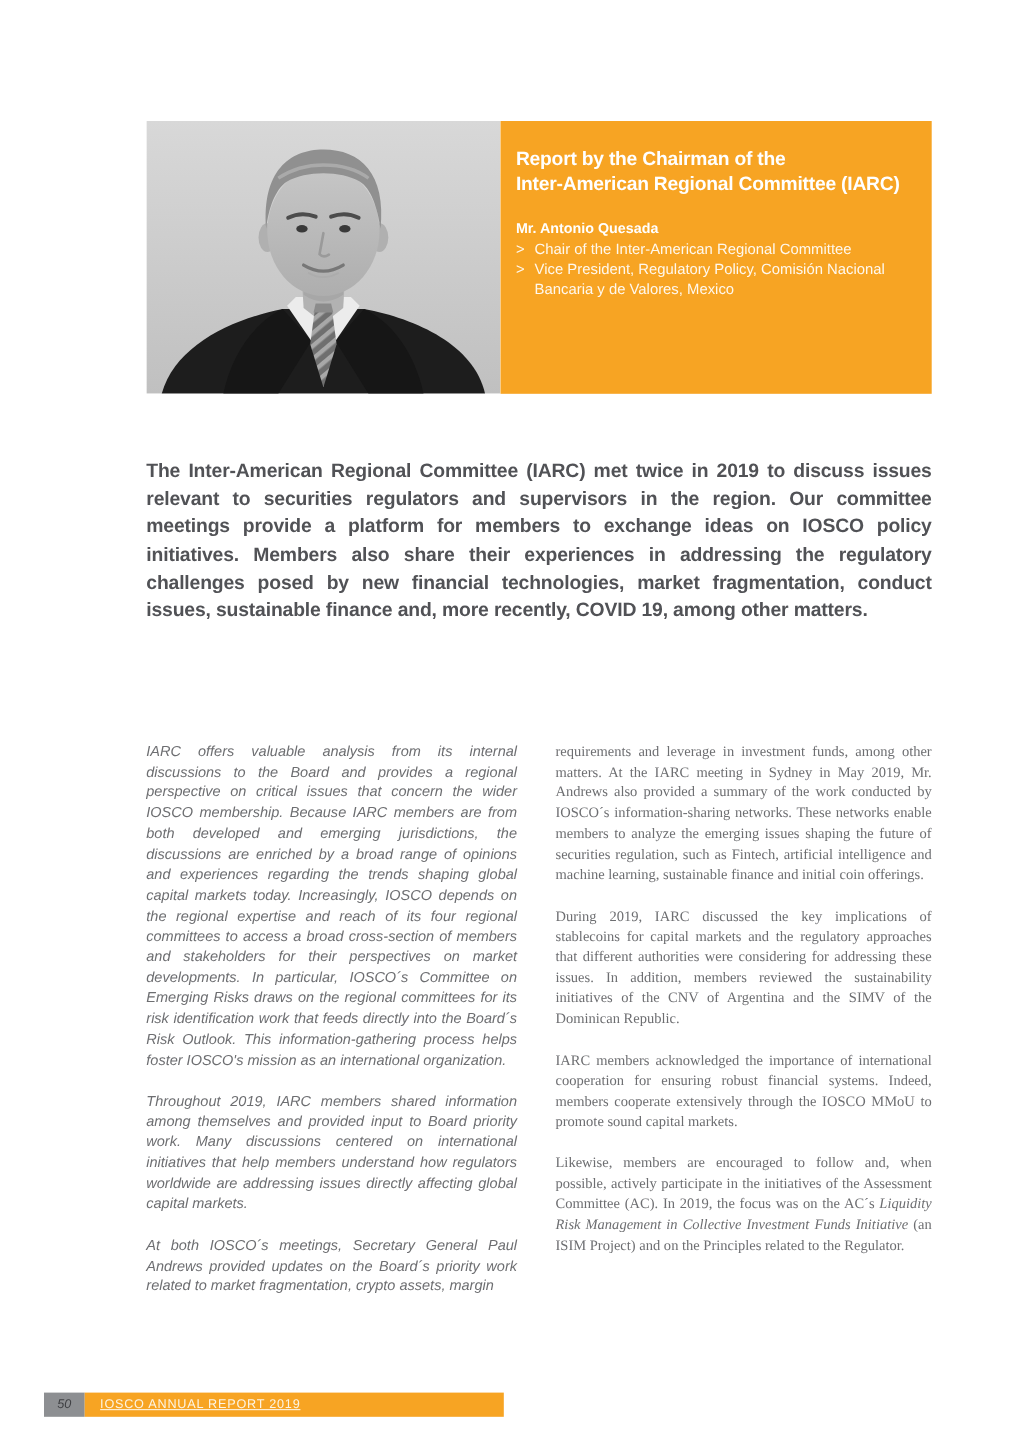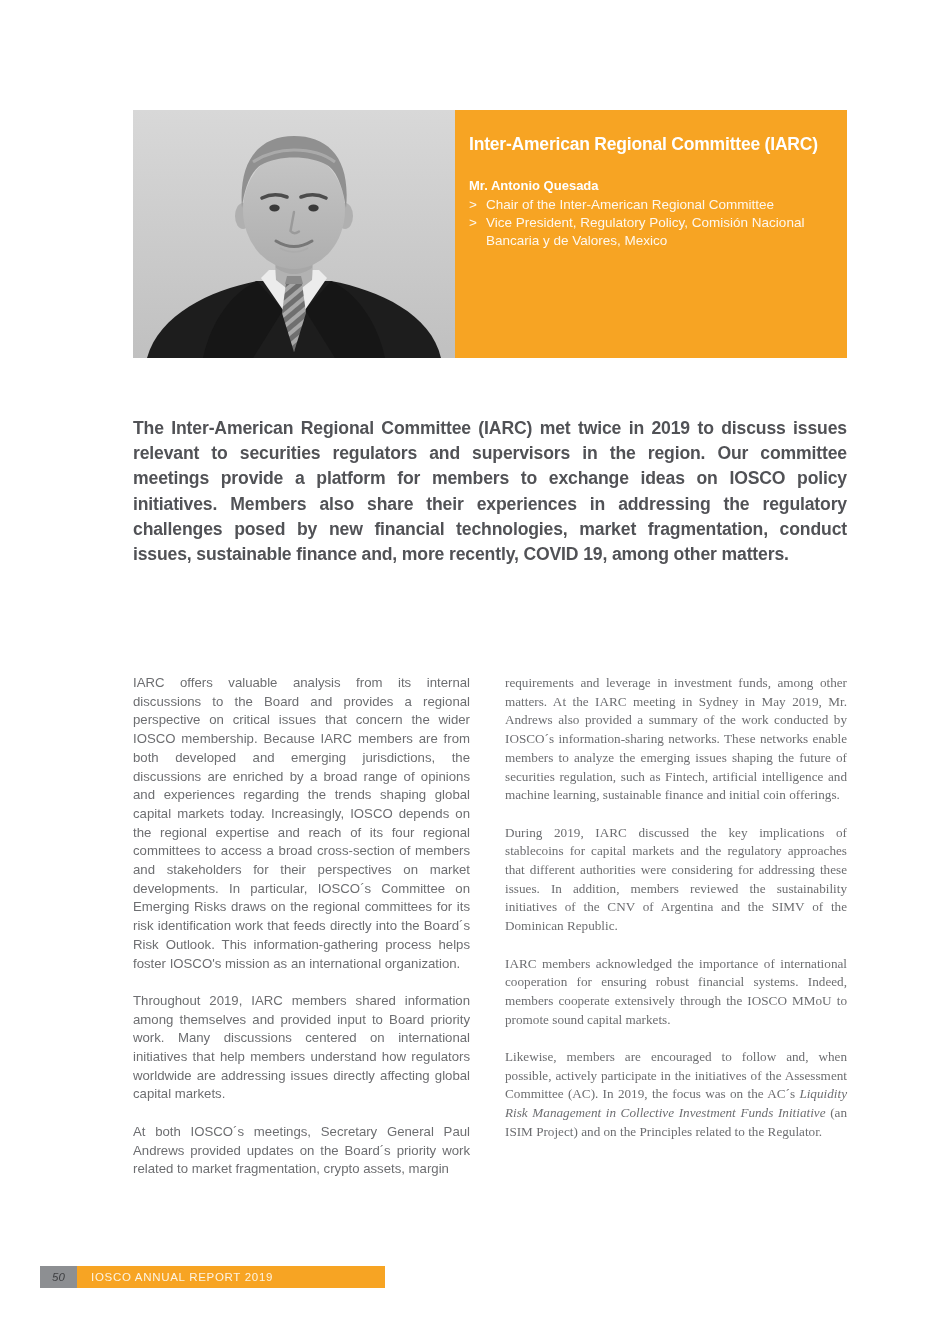--- a/index.html
+++ b/index.html
@@ -81,21 +81,21 @@
   }
 
   
   .columns {
     position: absolute;
     left: 133px;
     top: 674px;
     width: 714px;
     display: flex;
   }
-  .col-left  { width: 337px; flex: 0 0 337px; }
+  .col-left  { width: 337px; flex: 0 0 337px; font-style: italic; }
   .col-gap   { width: 35px;  flex: 0 0 35px; }
   .col-right { width: 342px; flex: 0 0 342px; font-family: Liberation Serif, serif; }
   .body-para {
     margin: 0 0 18.7px 0;
     font-size: 13.2px;
     line-height: 18.7px;
     color: #6D6E71;
     text-align: justify;
   }
   .body-para .it { font-style: italic; }
@@ -112,30 +112,31 @@
     font-size: 11.5px;
     display: flex;
     align-items: center;
     justify-content: center;
     font-style: italic;
   }
   .footer-bar {
     position: absolute;
     left: 77px;
     top: 1266px;
-    width: 308px;
+    width: 381px;
     height: 22px;
     background: #F7A423;
     color: #FDF4E3;
     font-size: 11.5px;
     letter-spacing: 0.7px;
     display: flex;
     align-items: center;
     padding-left: 14px;
     box-sizing: border-box;
+    text-decoration: underline;
   }
 </style>
 </head>
 <body>
 
 <div class="page">
 
   <div class="header-block">
     <div class="photo-wrap">
       <svg width="322" height="248" viewBox="0 0 322 248">
@@ -182,20 +183,21 @@
         <ellipse cx="180.5" cy="98" rx="5.2" ry="3.4" fill="#3a3a3a"></ellipse>
 
         <path d="M161,102 L157.5,121 Q161,125 166,121.5" stroke="#9a9a9a" stroke-width="2.4" fill="none" stroke-linecap="round"></path>
 
         <path d="M143,131 Q161,142 179,131" stroke="#777777" stroke-width="3" fill="none" stroke-linecap="round"></path>
         <path d="M147,138 Q161,146 175,138" stroke="#aaaaaa" stroke-width="1.6" fill="none" opacity="0.7"></path>
       </svg>
     </div>
     <div class="orange-panel">
       <h1 class="panel-title">
+        <div>Report by the Chairman of the</div>
         <div>Inter-American Regional Committee (IARC)</div>
       </h1>
       <div class="panel-name">Mr. Antonio Quesada</div>
       <div class="panel-roles">
         <div class="role-row">
           <span class="role-bullet">&gt;</span>
           <span class="role-text">Chair of the Inter-American Regional Committee</span>
         </div>
         <div class="role-row">
           <span class="role-bullet">&gt;</span>

